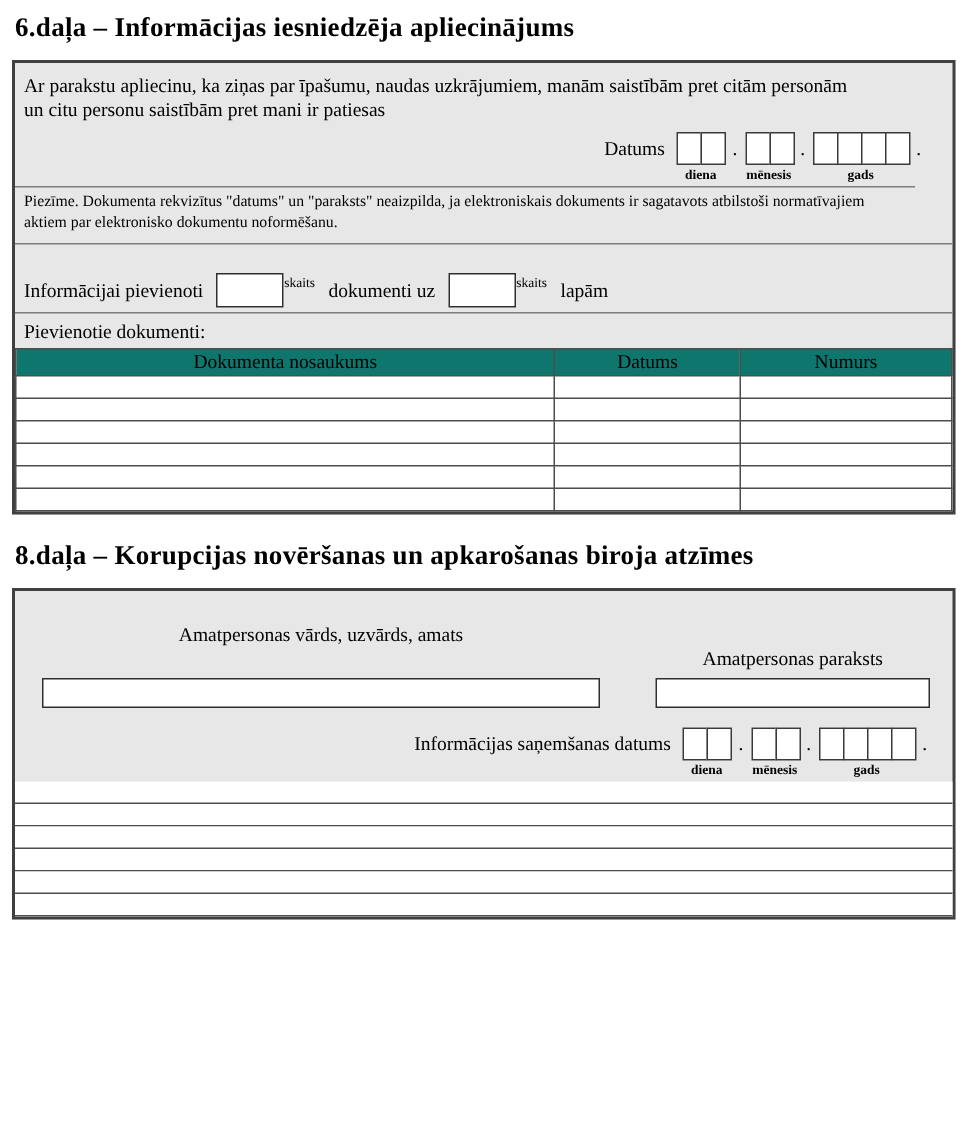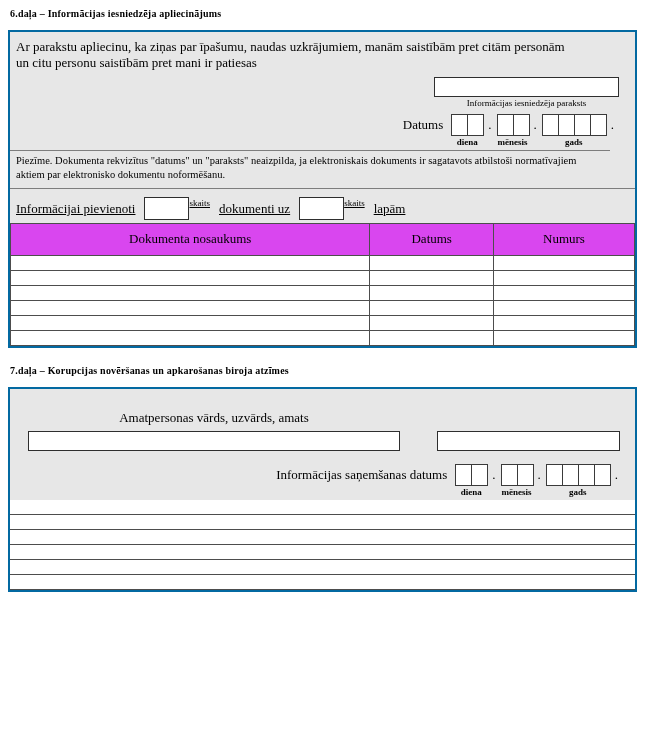--- a/index.html
+++ b/index.html
@@ -7,28 +7,28 @@
   body {
     font-family: "Liberation Serif", "DejaVu Serif", serif;
     font-size: 13px;
     color: #000;
     position: relative;
     height: 748px;
     overflow: hidden;
   }
   .section-heading {
     font-weight: bold;
-    font-size: 10px;
+    font-size: 18px;
     margin: 8px 0 0 10px;
     letter-spacing: 0.2px;
   }
   .form-box {
     margin: 11px 8px 0 8px;
     background: #e7e7e7;
-    border: 2px solid #0369a1;
+    border: 2px solid #404040;
   }
   .statement { padding: 7px 10px 0 6px; width: 570px; line-height: 1.25; }
   .sig-wrap { width: 185px; margin: 5px 16px 0 auto; }
   .input-box {
     background: #ffffff;
     border: 1px solid #2e2e2e;
     height: 20px;
   }
   .sig-label { font-size: 9px; text-align: center; padding-top: 1px; }
   .date-row {
@@ -53,34 +53,33 @@
   .subline { border-top: 1px solid #7d7d7d; }
   .note-text {
     font-size: 10.5px;
     line-height: 1.4;
     padding: 3px 8px 5px 6px;
     width: 600px;
   }
   .attach-row {
     display: flex;
     align-items: flex-start;
-    padding: 8px 6px 2px 6px;
-    text-decoration: underline;
+    padding: 19px 6px 2px 6px;
   }
   .attach-text { line-height: 24px; }
   .count-wrap { display: inline-flex; flex-direction: row; margin: 0 9px; }
   .count-input { width: 45px; height: 23px; background: #fff; border: 1px solid #2e2e2e; }
   .count-label { font-size: 9px; text-align: center; padding-top: 1px; }
   .pievienotie-row { padding: 4px 6px 3px 6px; }
   table.doc-table { width: 100%; border-collapse: collapse; table-layout: fixed; }
   table.doc-table th {
     font-weight: normal; font-size: 13px;
     border: 1px solid #4d4d4d;
-    height: 32px; text-align: center;
-    background: #d946ef;
+    height: 18px; text-align: center;
+    background: #0f766e;
   }
   table.doc-table td {
     border: 1px solid #4d4d4d;
     height: 15px;
     background: #ffffff;
   }
   .col-name { width: 57.6%; }
   .col-date { width: 19.8%; }
   .col-num  { width: 22.6%; }
   
@@ -112,24 +111,20 @@
 </style>
 </head>
 <body>
 
 <div class="section-heading">6.daļa – Informācijas iesniedzēja apliecinājums</div>
 
 <div class="form-box">
 
   <div class="statement">Ar parakstu apliecinu, ka ziņas par īpašumu, naudas uzkrājumiem, manām saistībām pret citām personām un citu personu saistībām pret mani ir patiesas</div>
 
-  <div class="sig-wrap">
-    <div class="input-box"></div>
-    <div class="sig-label">Informācijas iesniedzēja paraksts</div>
-  </div>
 
   <div class="date-row">
     <span class="date-word">Datums</span>
     <span class="dg">
       <span class="cells">
         <span class="cell"></span>
         <span class="cell"></span>
       </span>
       <span class="dg-label">diena</span>
     </span>
@@ -163,20 +158,21 @@
       <span class="count-label">skaits</span>
     </span>
     <span class="attach-text">dokumenti uz</span>
     <span class="count-wrap">
       <span class="count-input"></span>
       <span class="count-label">skaits</span>
     </span>
     <span class="attach-text">lapām</span>
   </div>
 
+  <div class="subline pievienotie-row">Pievienotie dokumenti:</div>
 
   <table class="doc-table">
     <colgroup>
         <col class="col-name">
         <col class="col-date">
         <col class="col-num">
       </colgroup>
     <thead>
       <tr>
         <th>Dokumenta nosaukums</th>
@@ -212,27 +208,28 @@
         </tr>
       <tr>
           <td></td>
           <td></td>
           <td></td>
         </tr>
     </tbody>
   </table>
 </div>
 
-<div class="section-heading" style="margin-top:17px">7.daļa – Korupcijas novēršanas un apkarošanas biroja atzīmes</div>
+<div class="section-heading" style="margin-top:17px">8.daļa – Korupcijas novēršanas un apkarošanas biroja atzīmes</div>
 
 <div class="form-box">
 
 
   <div class="labels-row">
     <div class="label-left">Amatpersonas vārds, uzvārds, amats</div>
+    <div class="label-right">Amatpersonas paraksts</div>
   </div>
 
   <div class="inputs-row">
     <div class="input-box inp-left"></div>
     <div class="input-box inp-right"></div>
   </div>
 
   <div class="date-row date-row7">
     <span class="date-word">Informācijas saņemšanas datums</span>
     <span class="dg">

